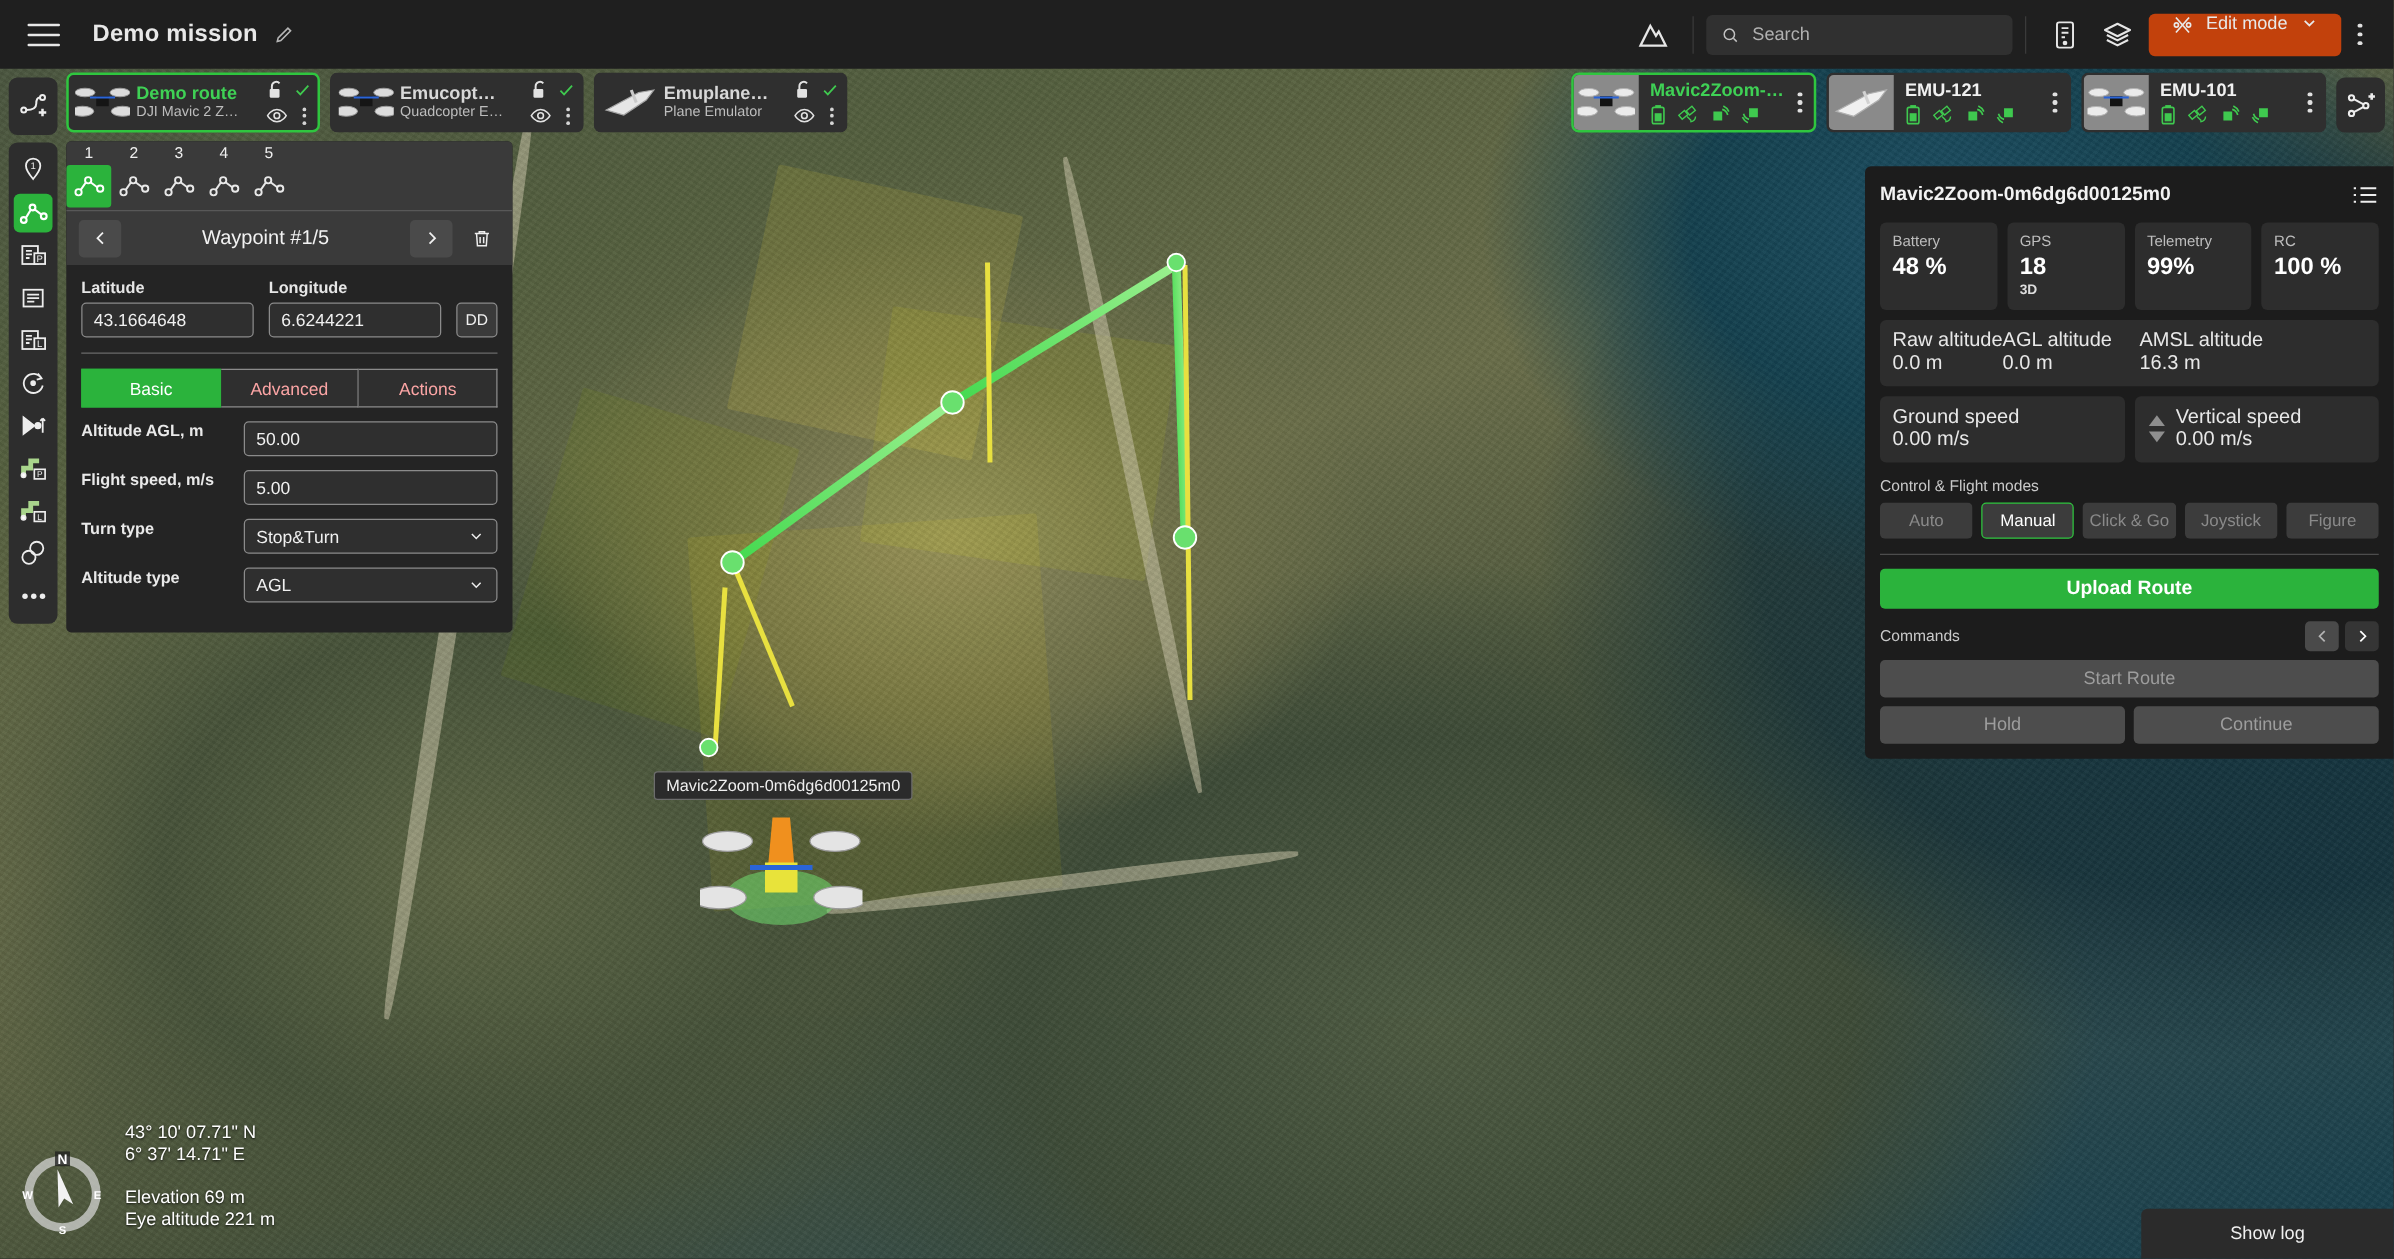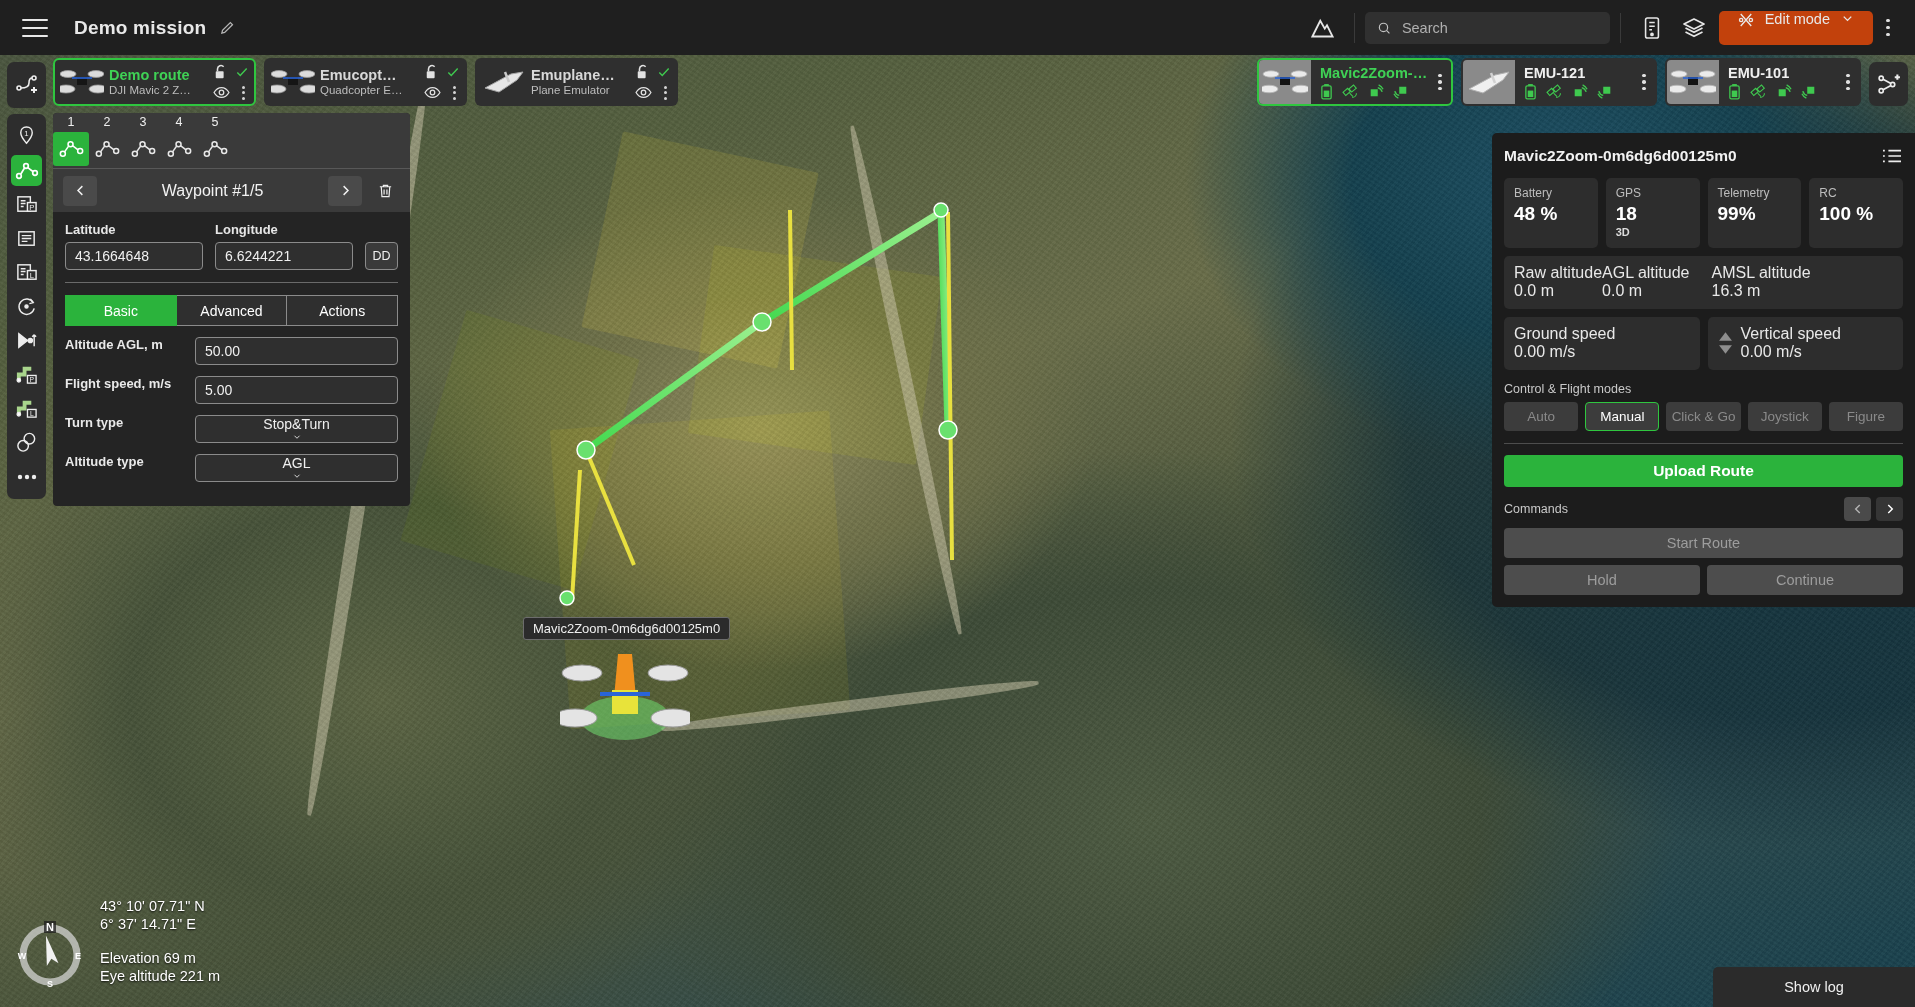--- a/index.html
+++ b/index.html
@@ -142,31 +142,31 @@
     color:#f0f0f0; font-size:14px; padding:0 9px; outline:none;
     font-family:"Liberation Sans", sans-serif;
   }
   .dd-btn {
     width:33px; height:28px; background:#3a3a3a; border:1px solid #8b8b8b; border-radius:4px;
     color:#f0f0f0; font-size:12.5px; display:flex; align-items:center; justify-content:center; cursor:pointer;
   }
   .hr { height:1px; background:#6a6a6a; margin:12px 0 0; }
   .tabs { display:flex; margin:12px 0 0; }
   .tab {
-    flex:1; height:31px; background:#2f2f2f; border:1px solid #8b8b8b; color:#ffffff;
+    flex:1; height:31px; background:#2f2f2f; border:1px solid #8b8b8b; color:#fca5a5;
     font-size:14px; display:flex; align-items:center; justify-content:center; cursor:pointer;
   }
   .tab + .tab { border-left:none; }
   .tab.active { background:#2bb33c; border-color:#2bb33c; color:#fff; }
   .frow { display:flex; margin-top:11px; }
   .frow .lbl { width:130px; font-size:13px; font-weight:bold; color:#e9e9e9;}
   .frow .ctl { flex:1; }
   .sel-ctl {
     width:100%; height:28px; background:#2f2f2f; border:1px solid #8b8b8b; border-radius:4px;
-    color:#f0f0f0; font-size:14px; padding:0 9px; display:flex; align-items:center; cursor:pointer;flex-direction:column;
+    color:#f0f0f0; font-size:14px; padding:0 9px; display:flex; align-items:center; cursor:pointer;
   }
   .sel-ctl .v { flex:1; }
 
   
   .rpanel {
     position:absolute; right:0; top:133px; width:423px; background:#1c1c1c;
     border-radius:5px 0 0 5px; z-index:33; padding:10px 12px 12px;
   }
   .rp-head { display:flex; align-items:center; height:26px; }
   .rp-title { font-size:15.5px; font-weight:bold; color:#f2f2f2; flex:1;}

